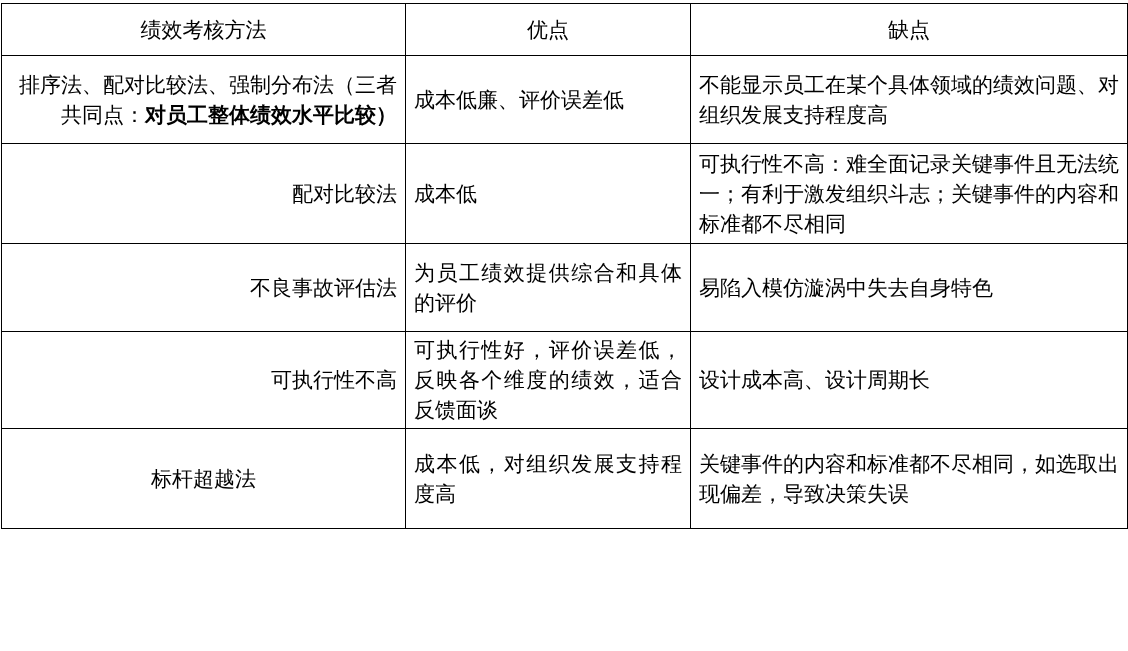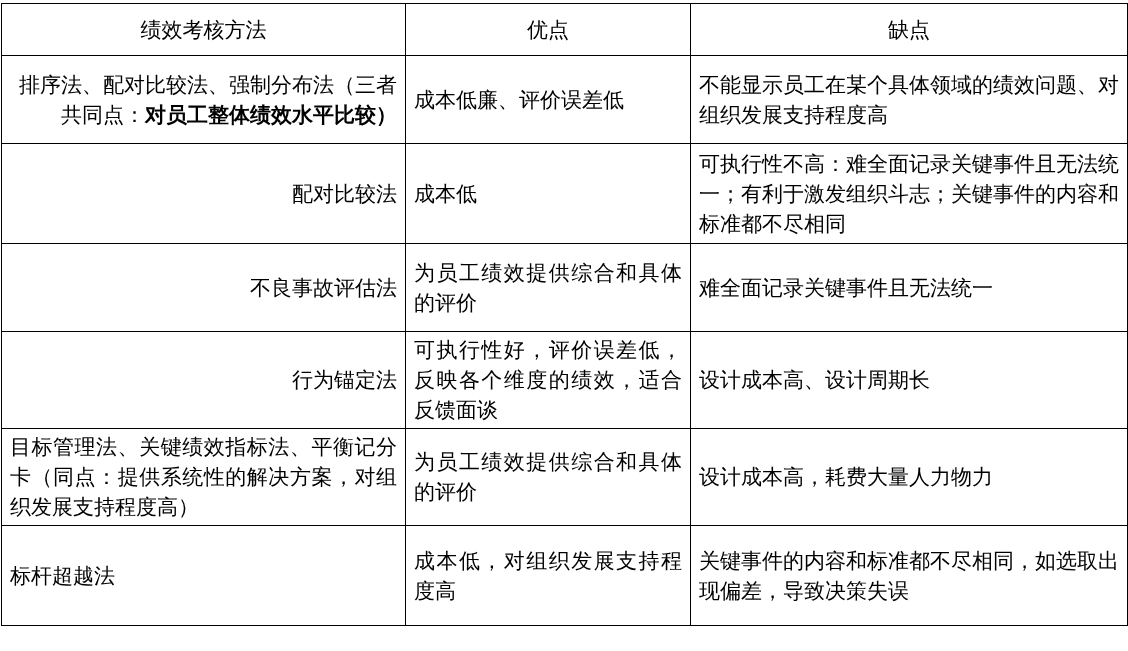--- a/index.html
+++ b/index.html
@@ -45,21 +45,21 @@
     height: 52px;
     padding: 0 8px;
   }
   .row-h-1 td { height: 88px; }
   .row-h-2 td { height: 100px; }
   .row-h-3 td { height: 88px; }
   .row-h-4 td { height: 88px; }
   .row-h-5 td { height: 88px; }
   .row-h-6 td { height: 100px; }
 
-  .cell-center { text-align: left; }
+  .cell-center { text-align: center; }
   .cell-left   { text-align: right; }
   .cell-just   { text-align: justify; text-justify: inter-ideograph; }
 
   .bold-part { font-weight: bold; }
 
   .pad-l { padding-left: 10px; }
   .pad-r { padding-right: 6px; }
 
   .c2cell { padding-left: 12px; padding-right: 10px; }
   .c3cell { padding-left: 14px; padding-right: 10px; }
@@ -90,31 +90,26 @@
         <td class="cell-just c3cell">不能显示员工在某个具体领域的绩效问题、对组织发展支持程度高</td>
       </tr>
       <tr class="row-h-2">
         <td class="cell-left pad-l">配对比较法</td>
         <td class="cell-just c2cell">成本低</td>
         <td class="cell-just c3cell">可执行性不高：难全面记录关键事件且无法统一；有利于激发组织斗志；关键事件的内容和标准都不尽相同</td>
       </tr>
       <tr class="row-h-3">
         <td class="cell-left pad-l">不良事故评估法</td>
         <td class="cell-just c2cell">为员工绩效提供综合和具体的评价</td>
-        <td class="cell-just c3cell">难全面记录关键事件且无法统一</td>
+        <td class="cell-just c3cell">易陷入模仿漩涡中失去自身特色</td>
       </tr>
       <tr class="row-h-4">
-        <td class="cell-left pad-l">行为锚定法</td>
+        <td class="cell-left pad-l">可执行性不高</td>
         <td class="cell-just c2cell">可执行性好，评价误差低，反映各个维度的绩效，适合反馈面谈</td>
         <td class="cell-just c3cell">设计成本高、设计周期长</td>
-      </tr>
-      <tr class="row-h-5">
-        <td class="cell-just pad-l pad-r">目标管理法、关键绩效指标法、平衡记分卡（同点：提供系统性的解决方案，对组织发展支持程度高）</td>
-        <td class="cell-just c2cell">为员工绩效提供综合和具体的评价</td>
-        <td class="cell-just c3cell">设计成本高，耗费大量人力物力</td>
       </tr>
       <tr class="row-h-6">
         <td class="cell-center">标杆超越法</td>
         <td class="cell-just c2cell">成本低，对组织发展支持程度高</td>
         <td class="cell-just c3cell">关键事件的内容和标准都不尽相同，如选取出现偏差，导致决策失误</td>
       </tr>
     </tbody>
   </table>
 </div>
 

